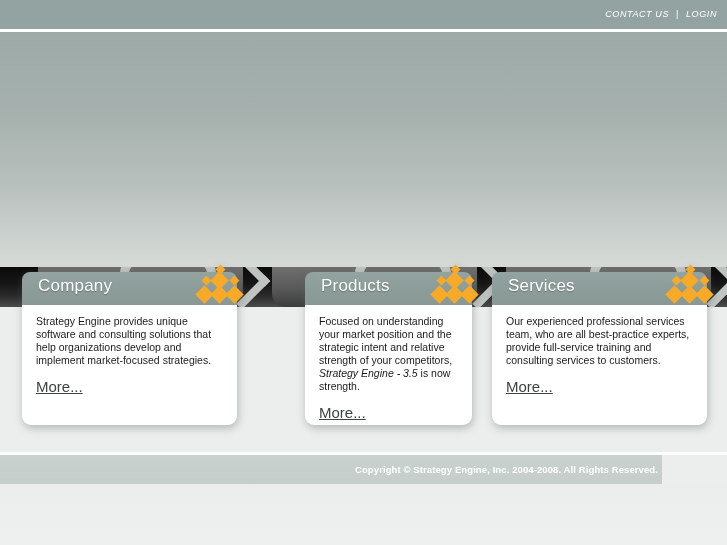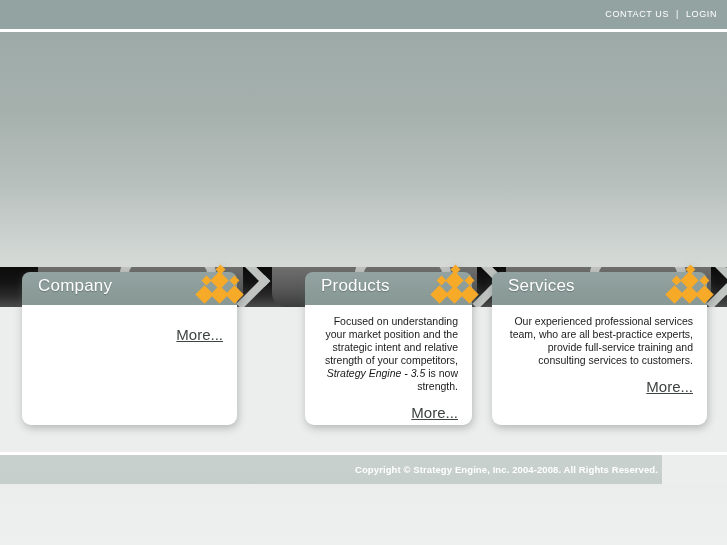--- a/index.html
+++ b/index.html
@@ -15,21 +15,21 @@
   
   .topbar {
     position:absolute; left:0; top:0; width:727px; height:29px;
     background:#93a3a1;
   }
   .topnav {
     position:absolute; right:10px; top:9px;
     display:flex; align-items:center; gap:7px;
     font-size:9px; letter-spacing:.6px; color:#ffffff;
   }
-  .topnav a { color:#ffffff; text-decoration:none; }
+  .topnav a { color:#ffffff; text-decoration:none;font-style:italic; }
   .topnav .sep { color:#ffffff; }
   .topline {
     position:absolute; left:0; top:29px; width:727px; height:3px;
     background:#ffffff;
   }
 
   
   .hero {
     position:absolute; left:0; top:32px; width:727px; height:235px;
     background:linear-gradient(to bottom,#9daaa7 0%,#a6b1ae 35%,#b8c0bd 65%,#ccd2cf 88%,#d6dad7 100%);
@@ -57,21 +57,20 @@
     transform:rotate(-45deg);
     opacity:.9;
   }
 
   
   .cardsrow { position:absolute; left:0; top:272px; width:727px; height:165px; }
 
   .card {
     position:absolute; top:0; width:215px;
     filter:drop-shadow(1px 3px 4px rgba(90,100,98,.40));
-    text-align:right;
   }
   .card-head {
     position:relative;
     height:33px;
     background:linear-gradient(to bottom,#93a3a1 0%,#8b9c99 55%,#879895 100%);
     border-radius:8px 8px 0 0;
     overflow:visible;
   }
   .card-title {
     position:absolute; left:16px; top:4px;
@@ -158,20 +157,21 @@
           <span class="dia sm" style="left:22px;top:0px;"></span>
           <span class="dia sm" style="left:8px;top:11px;"></span>
           <span class="dia md" style="left:18px;top:8px;"></span>
           <span class="dia sm" style="left:36px;top:11px;"></span>
           <span class="dia md" style="left:3px;top:22px;"></span>
           <span class="dia md" style="left:18px;top:22px;"></span>
           <span class="dia md" style="left:33px;top:22px;"></span>
         </div>
       </div>
       <div class="card-body">
+        <div class="card-text"><span>Strategy Engine provides unique software and consulting solutions that help organizations develop and implement market-focused strategies.</span><i></i><span></span></div>
         <a class="more" href="#">More...</a>
       </div>
     </div>
 
     <div class="card" style="left:257px;padding-left:48px;">
       <div class="card-head">
         <div class="card-title">Products</div>
         <div class="diamonds">
           <span class="dia sm" style="left:22px;top:0px;"></span>
           <span class="dia sm" style="left:8px;top:11px;"></span>

